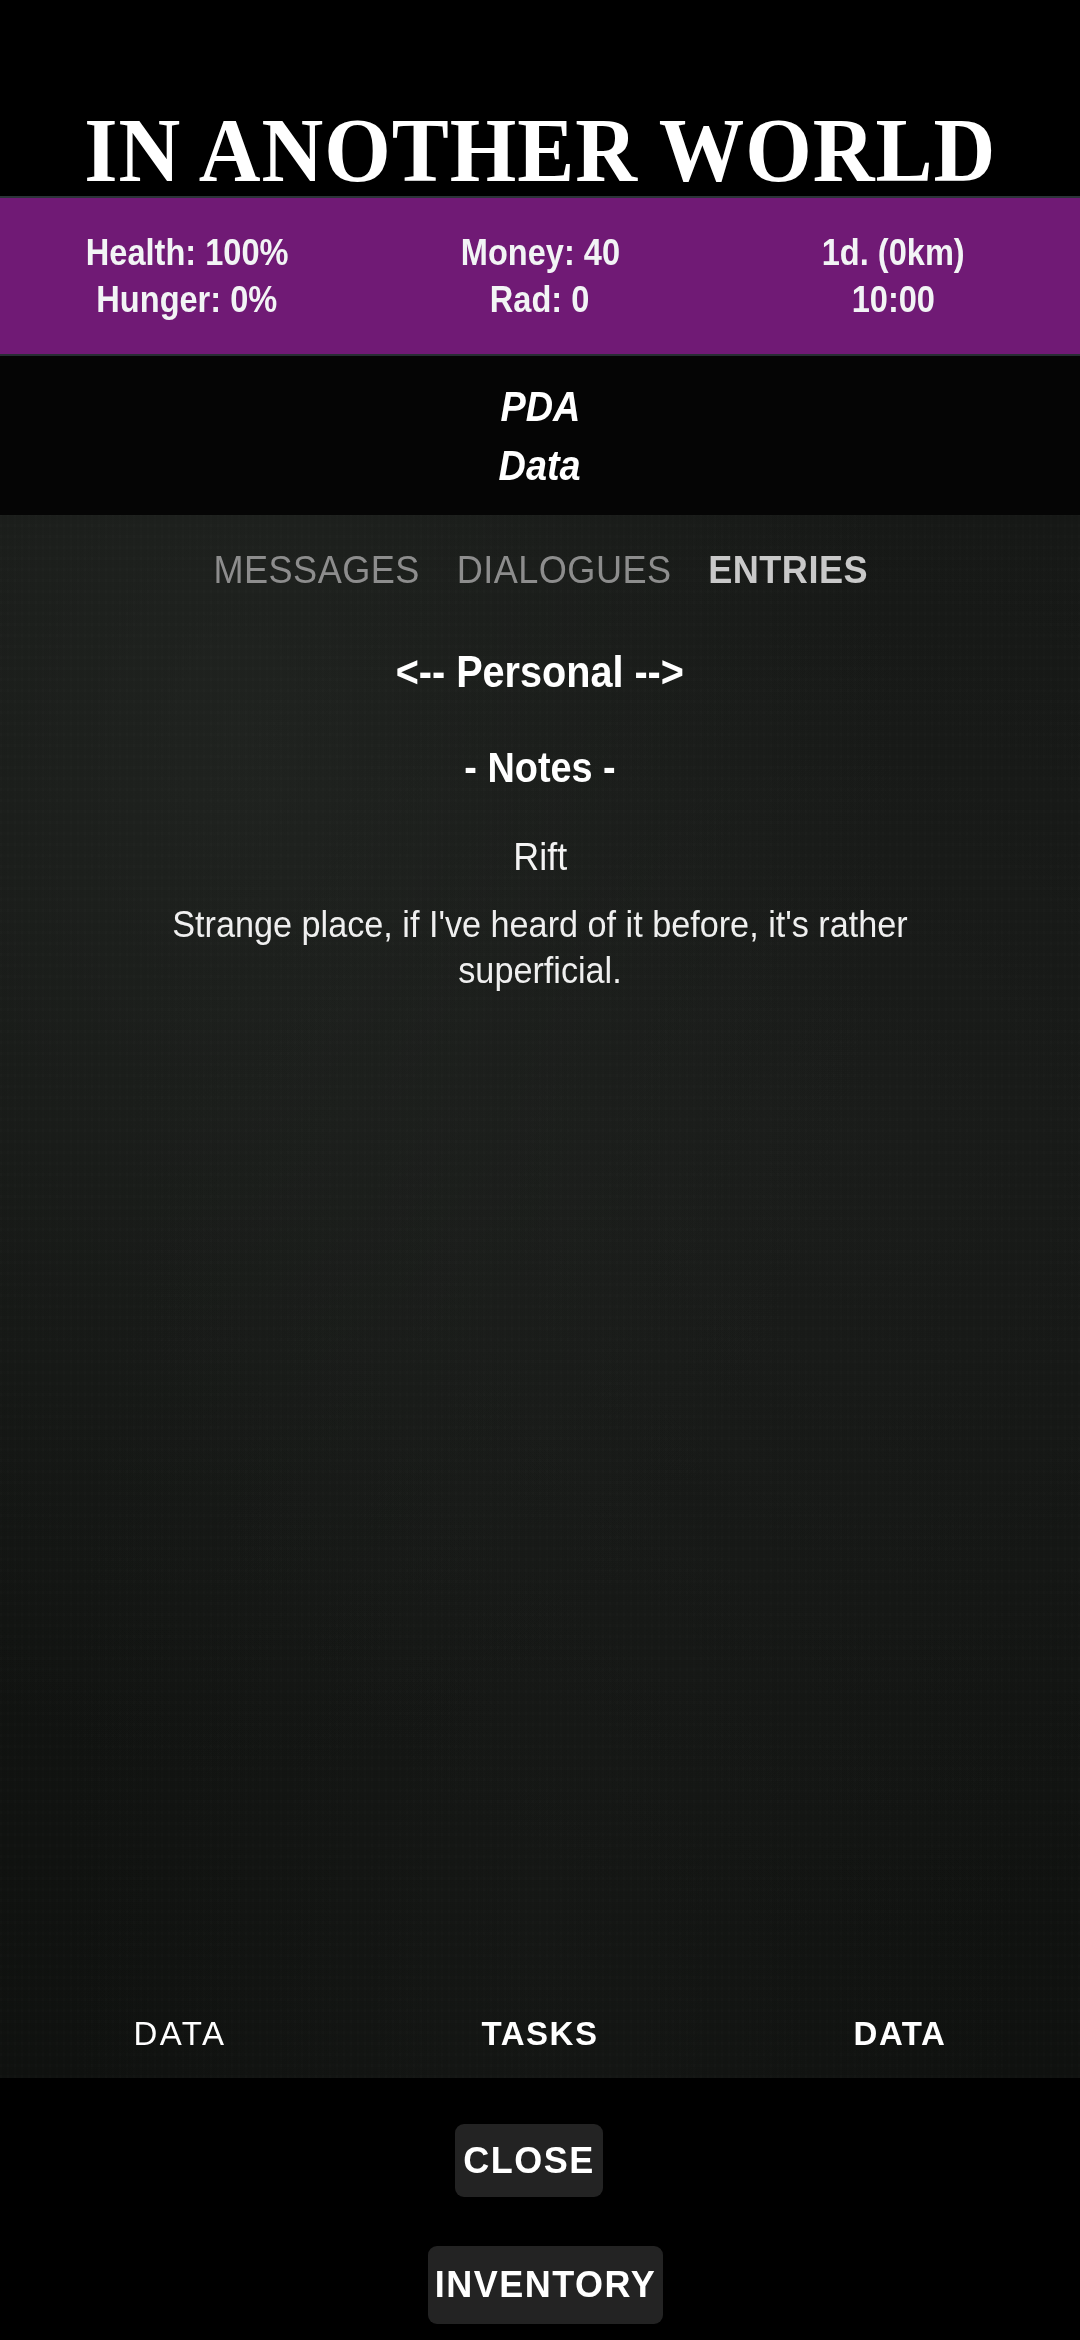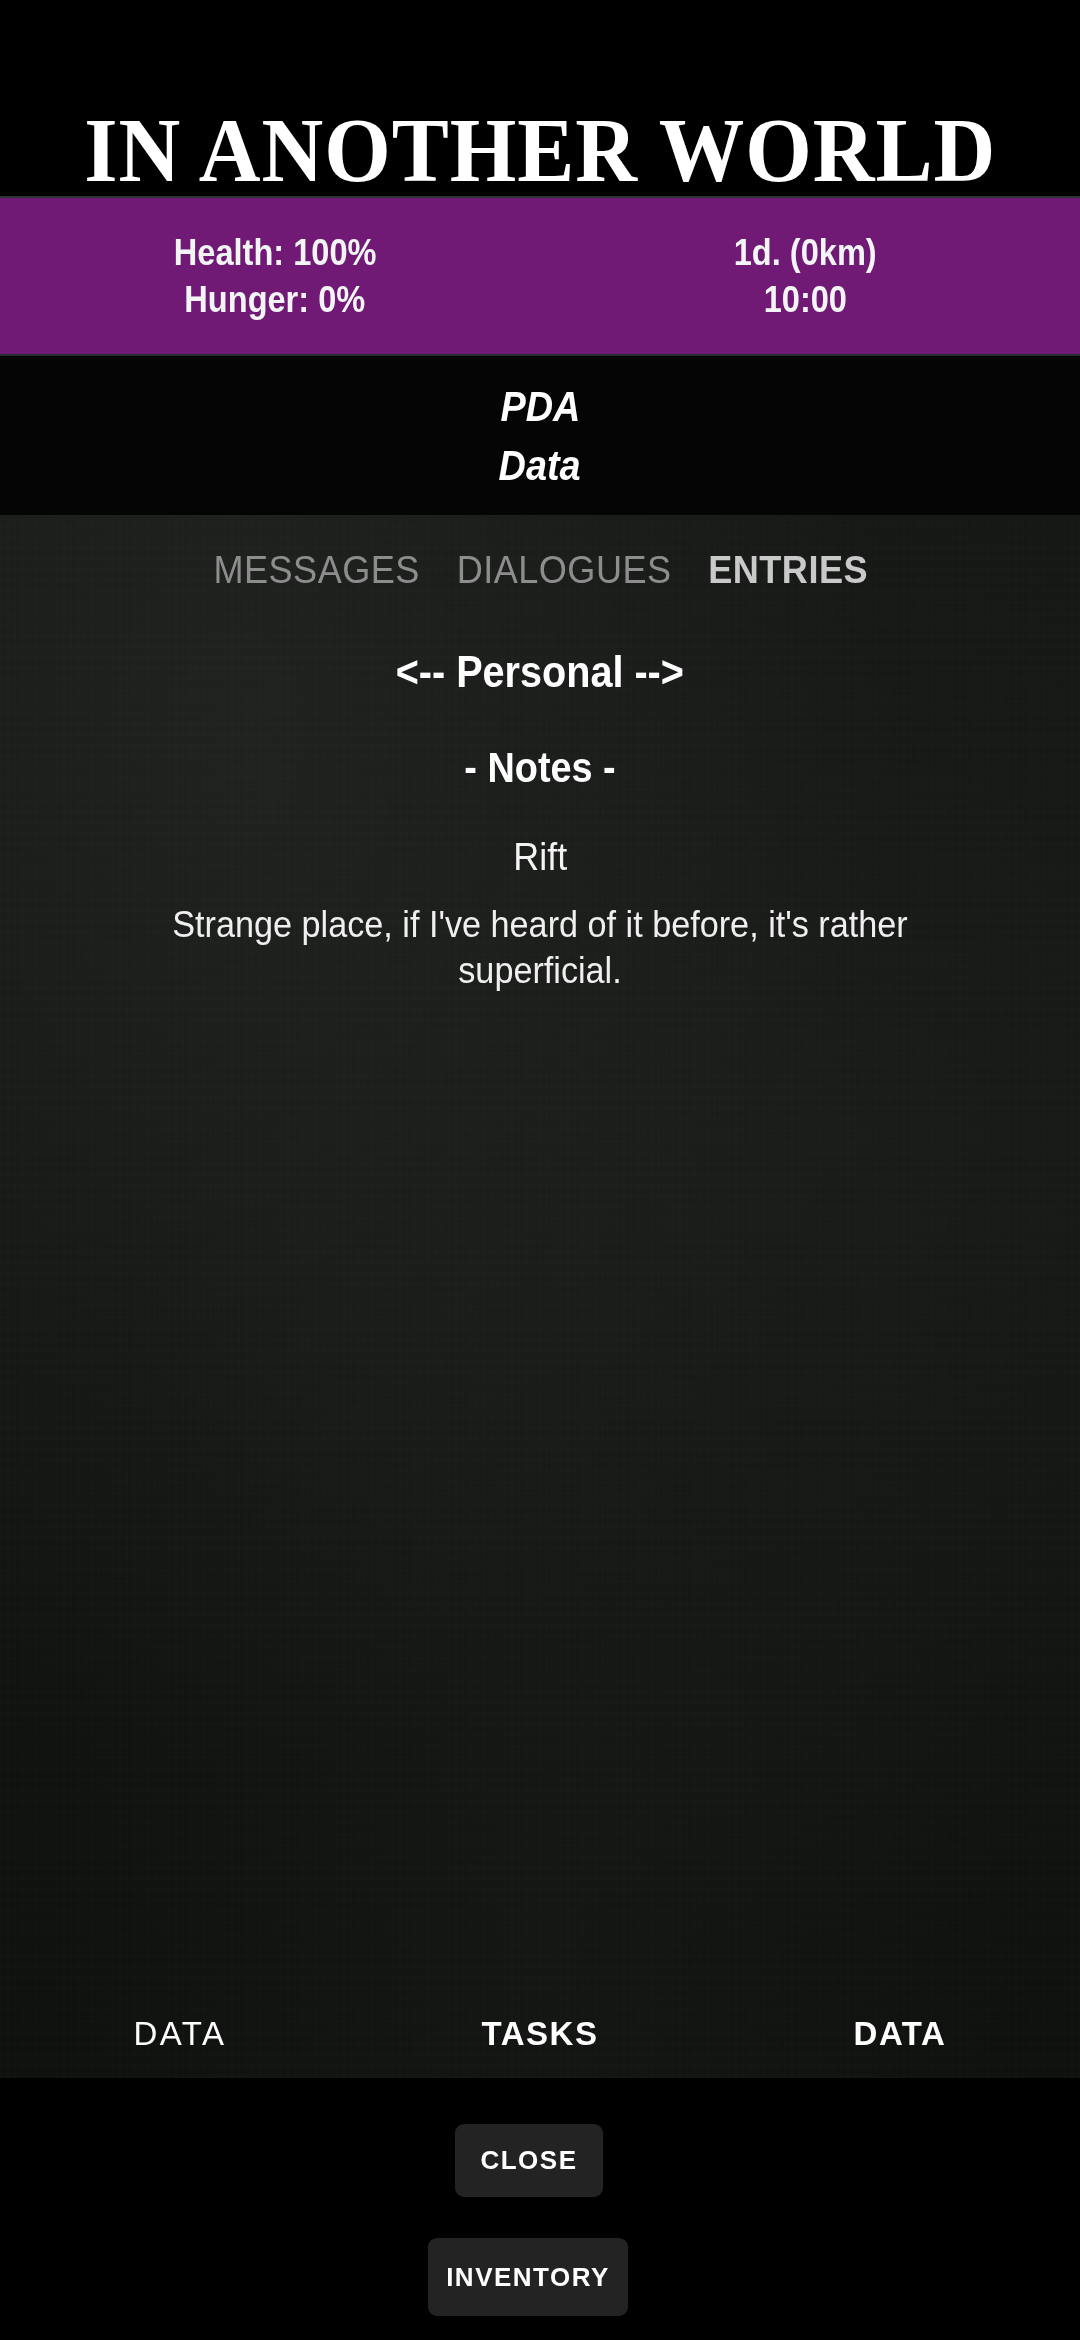--- a/index.html
+++ b/index.html
@@ -211,44 +211,48 @@
     background:#000000;
   }
   .btn {
     position:absolute;
     background:#232323;
     color:#ffffff;
     border:none;
     border-radius:9px;
     font-family:"Liberation Sans", sans-serif;
     font-weight:700;
-    font-size:26px;
+    font-size:36px;
     letter-spacing:1.5px;
     display:flex;
     align-items:center;
     justify-content:center;
     padding:0;
   }
   .btn-menu      { left:92px;  top:110px; width:148px; height:82px; }
   .btn-close     { left:455px; top:46px;  width:148px; height:73px; }
-  .btn-inventory { left:428px; top:160px; width:200px; height:78px; }
+  .btn-inventory { left:428px; top:168px; width:235px; height:78px; }
 </style>
 </head>
 <body>
 
 <div id="app">
 
   <div class="title-banner">
     <div class="game-title">IN ANOTHER WORLD</div>
   </div>
 
   <div class="status-bar">
     <div class="status-col col-left">
       <div class="status-line">Health: 100%</div>
       <div class="status-line">Hunger: 0%</div>
+    </div>
+    <div class="status-col">
+      <div class="status-line">Money: 40</div>
+      <div class="status-line">Rad: 0</div>
     </div>
     <div class="status-col">
       <div class="status-line">1d. (0km)</div>
       <div class="status-line">10:00</div>
     </div>
   </div>
 
   <div class="pda-header">
     <div class="pda-title">PDA</div>
     <div class="pda-sub">Data</div>

